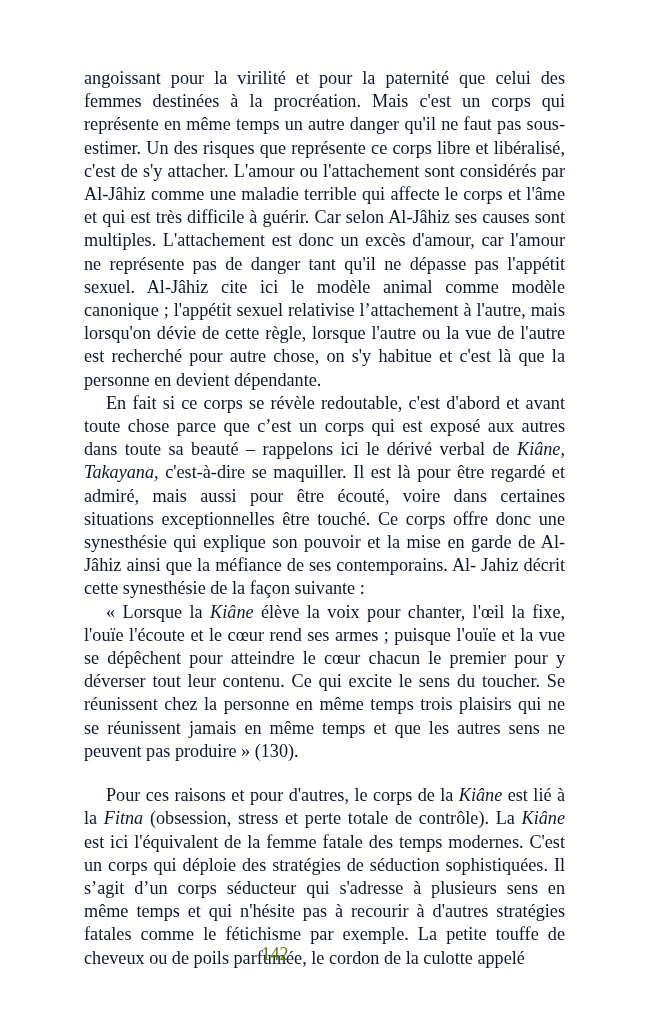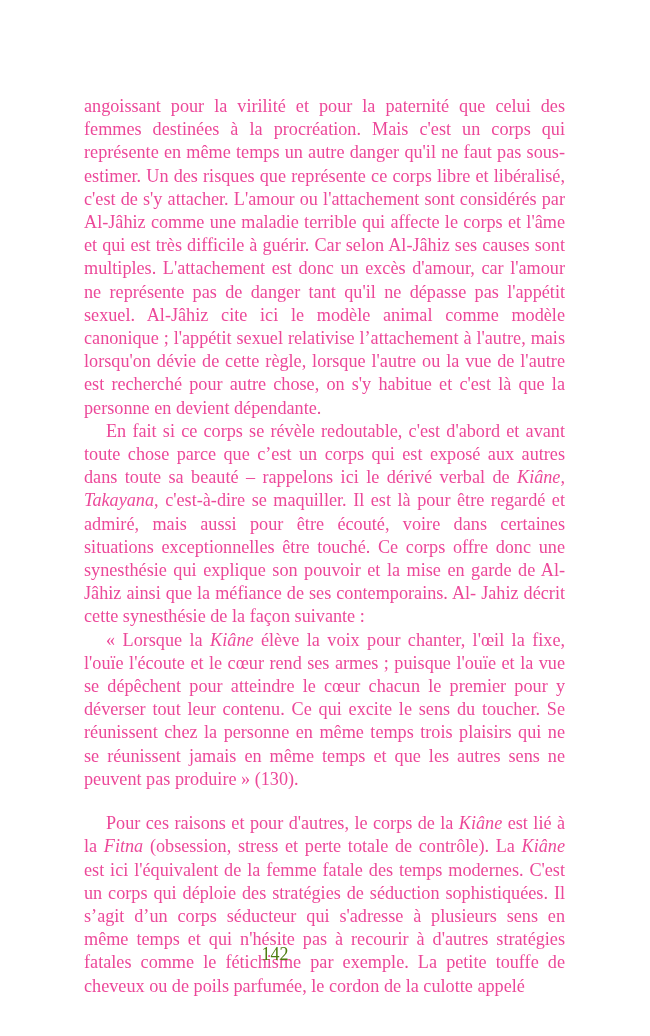--- a/index.html
+++ b/index.html
@@ -1,25 +1,25 @@
 <!DOCTYPE html>
 <html><head>
 <meta charset="utf-8">
 <style>
   html, body { margin: 0; padding: 0; background: #ffffff; }
   body { width: 650px; height: 1036px; position: relative; overflow: hidden; }
   .page {
     position: absolute;
     left: 84px;
-    top: 95px;
+    top: 67px;
     width: 481px;
     font-family: "Liberation Serif", "DejaVu Serif", serif;
     font-size: 18.2px;
     line-height: 23.2px;
-    color: #ec4899;
+    color: #0f172a;
     text-align: justify;
   }
   .page p { margin: 0; }
   .indent { text-indent: 22px; }
   .gap { height: 21px; }
   em { font-style: italic; }
   .page-number {
     position: absolute;
     left: 0; width: 550px;
     top: 944px;

